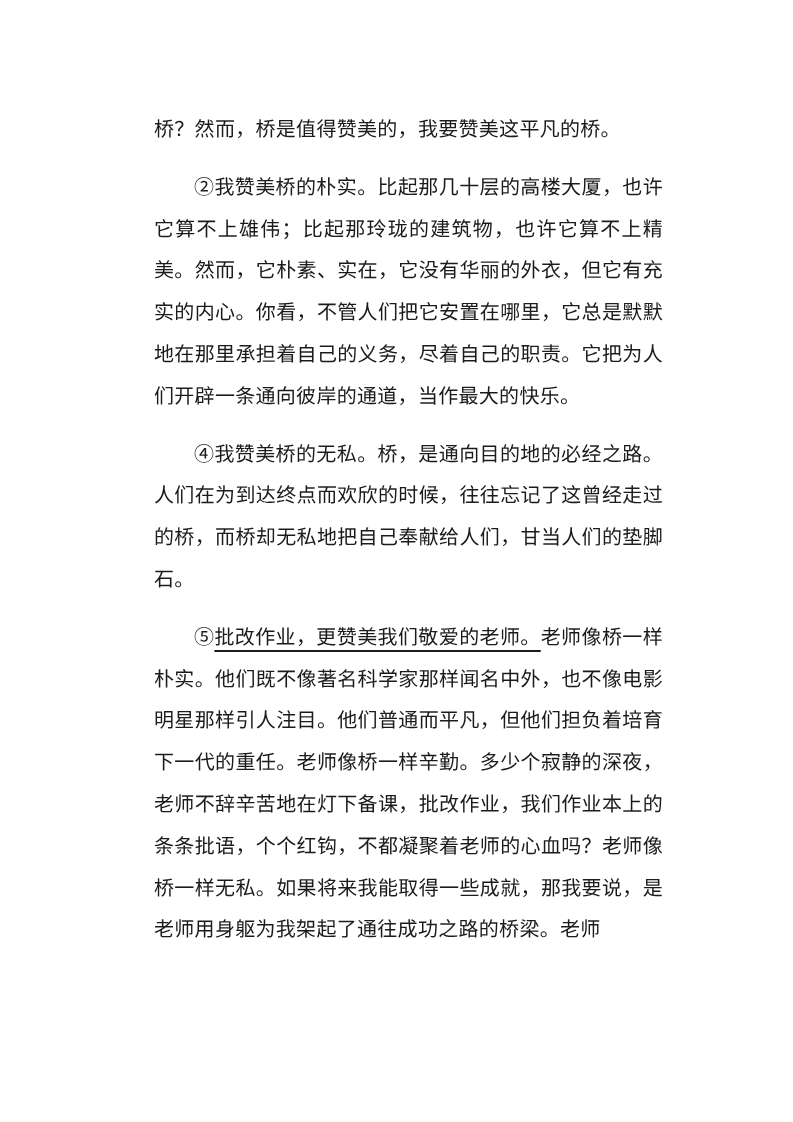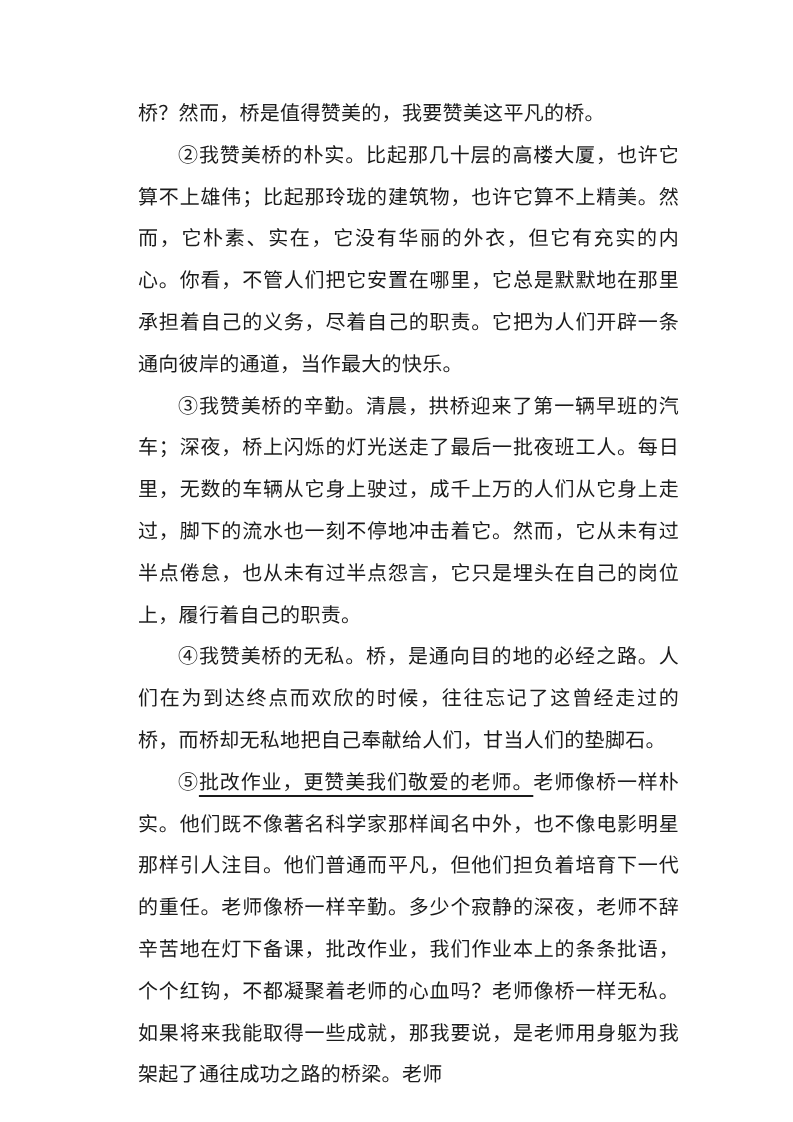--- a/index.html
+++ b/index.html
@@ -21,36 +21,35 @@
     top: 93px;
     width: 541px;
     color: var(--text-color, #1b1b1b);
     font-size: 20px;
     line-height: 41.8px;
     text-align: justify;
     text-justify: inter-ideograph;
     letter-spacing: 0.3px;
   }
   .para {
-    margin: 0;
+    margin: 16px;
     padding: 0;
   }
   .para.indent {
     text-indent: 2em;
   }
   .u {
     text-decoration: underline;
     text-underline-offset: 6px;
     text-decoration-thickness: 1.5px;
   }
 </style>
 </head>
 <body>
 
 <div class="page" style="--page-bg: #ffffff; --text-color: #1b1b1b;">
   <div class="text-block">
       <p class="para"><span class="">桥？然而，桥是值得赞美的，我要赞美这平凡的桥。</span></p>
       <p class="para indent"><span class="">②我赞美桥的朴实。比起那几十层的高楼大厦，也许它算不上雄伟；比起那玲珑的建筑物，也许它算不上精美。然而，它朴素、实在，它没有华丽的外衣，但它有充实的内心。你看，不管人们把它安置在哪里，它总是默默地在那里承担着自己的义务，尽着自己的职责。它把为人们开辟一条通向彼岸的通道，当作最大的快乐。</span></p>
-      <p class="para indent"><span class="">③我赞美桥的辛勤。清晨，拱桥迎来了第一辆早班的汽车；深夜，桥上闪烁的灯光送走了最后一批夜班工人。每日里，无数的车辆从它身上驶过，成千上万的人们从它身上走过，脚下的流水也一刻不停地冲击着它。然而，它从未有过半点倦怠，也从未有过半点怨言，它只是埋头在自己的岗位上，履行着自己的职责。</span></p>
       <p class="para indent"><span class="">④我赞美桥的无私。桥，是通向目的地的必经之路。人们在为到达终点而欢欣的时候，往往忘记了这曾经走过的桥，而桥却无私地把自己奉献给人们，甘当人们的垫脚石。</span></p>
       <p class="para indent"><span class="">⑤</span><span class="u">批改作业，更赞美我们敬爱的老师。</span><span class="">老师像桥一样朴实。他们既不像著名科学家那样闻名中外，也不像电影明星那样引人注目。他们普通而平凡，但他们担负着培育下一代的重任。老师像桥一样辛勤。多少个寂静的深夜，老师不辞辛苦地在灯下备课，批改作业，我们作业本上的条条批语，个个红钩，不都凝聚着老师的心血吗？老师像桥一样无私。如果将来我能取得一些成就，那我要说，是老师用身躯为我架起了通往成功之路的桥梁。老师</span></p>
     </div>
 </div>
 
 </body></html>

